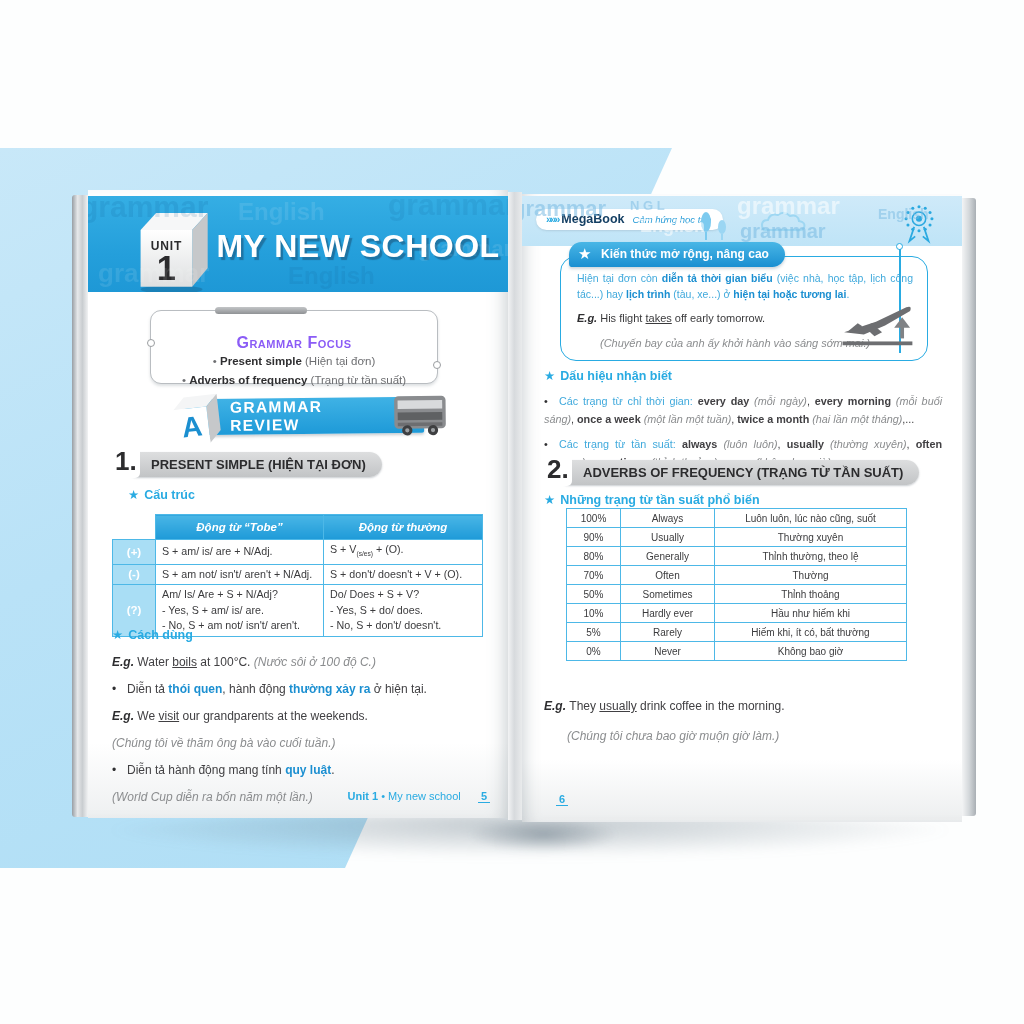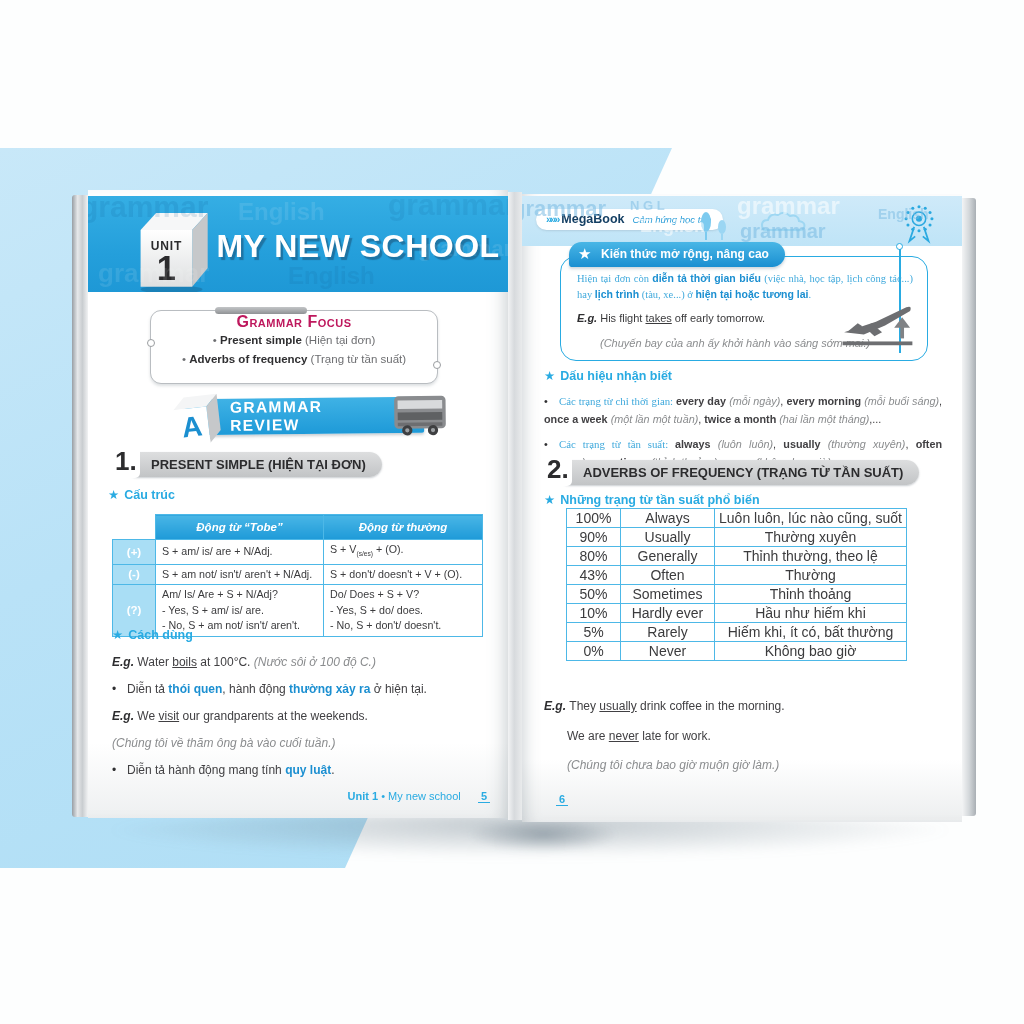--- a/index.html
+++ b/index.html
@@ -43,22 +43,22 @@
   .banner-title{position:absolute;left:126px;right:6px;top:32px;text-align:center;
     font-size:32px;font-weight:800;letter-spacing:.5px;color:#fff;
     text-shadow:2.5px 3px 1px rgba(22,62,96,.45);}
   
   .gf-box{position:absolute;left:62px;top:120px;width:286px;height:72px;background:#fff;
     border:1.6px solid #b9bdc1;border-radius:11px;box-shadow:0 2px 3px rgba(120,130,140,.25);}
   .gf-clip{position:absolute;left:64px;top:-4px;width:92px;height:7px;border-radius:4px;
     background:linear-gradient(180deg,#c3c5c7,#8f9295);}
   .gf-pin{position:absolute;width:6px;height:6px;border-radius:50%;background:#fff;border:1.4px solid #9b9ea1;}
   .gf-pin.p1{left:-4px;top:28px;} .gf-pin.p2{right:-4px;bottom:14px;}
-  .gf-title{margin-top:2px;text-align:center;font-variant:small-caps;font-weight:800;
-    font-size:16px;letter-spacing:.5px;color:#be185d;}
+  .gf-title{margin-top:23px;text-align:center;font-variant:small-caps;font-weight:800;
+    font-size:16px;letter-spacing:.5px;color:#8b5cf6;}
   .gf-item{text-align:center;font-size:11.5px;color:#6d6e71;line-height:19px;}
   .gf-item b{color:#2f2f31;}
   
   .ribbon{position:absolute;left:96px;top:208px;width:240px;height:36px;
     background:linear-gradient(180deg,#3fb2e5,#1e9ad8);border-radius:2px;
     box-shadow:0 2px 3px rgba(100,115,125,.35);transform:rotate(-.6deg);}
   .ribbon-label{position:absolute;left:46px;right:40px;top:0;bottom:0;display:flex;align-items:center;
     justify-content:center;color:#fff;font-weight:800;font-size:15.5px;letter-spacing:1.4px;}
   .cube-a{position:absolute;left:-16px;top:-10px;}
   .bus{position:absolute;right:-26px;top:-8px;}
@@ -79,21 +79,21 @@
     font-weight:700;font-style:italic;font-size:11.5px;}
   .tobe th.blank{border:none;background:transparent;}
   .tobe td.tobe-label{width:40px;background:#a9def5;color:#fff;font-weight:700;
     text-align:center;font-size:11.5px;}
   .tobe td.tobe-cell{padding:2px 6px;background:#fff;font-size:10.7px;line-height:15.5px;}
   .tobe col.c1{width:43px;} .tobe col.c2{width:168px;} .tobe col.c3{width:159px;}
   
   .line{position:relative;margin-top:8px;}
   .seg-k{font-weight:bold;}
   .seg-b{color:#1b8fd1;font-weight:bold;}
-  .seg-bl{color:#3fa9dc;font-family:Liberation Serif, serif;}
+  .seg-bl{color:#3fa9dc;}
   .seg-u{text-decoration:underline;}
   .seg-i{font-style:italic;color:#8a8c8e;}
   .seg-e{font-weight:bold;font-style:italic;color:#2e2e30;}
   .seg-sub{vertical-align:sub;font-size:.62em;}
   .seg-dot{display:inline-block;width:15px;color:#2f2f31;}
   .usage{position:absolute;left:24px;top:455px;width:382px;font-size:12px;color:#414043;}
   .usage .line{line-height:19px;}
   
   .foot-left{position:absolute;left:24px;right:18px;top:600px;text-align:right;
     font-size:11px;color:#29abe2;}
@@ -127,21 +127,21 @@
   .kb-pin-dot{position:absolute;right:-25px;top:-14px;width:5px;height:5px;border-radius:50%;
     border:1.6px solid #29abe2;background:#fff;}
   .kb-body{position:absolute;left:16px;right:14px;top:14px;font-size:10.5px;}
   .kb-para{line-height:15.5px;text-align:justify;margin-bottom:5px;}
   .kb-body .line{line-height:16.5px;font-size:11px;}
   .kb-plane{position:absolute;right:10px;bottom:10px;}
   .signs{position:absolute;left:22px;top:191px;width:398px;font-size:10.8px;color:#414043;}
   .signs .line{line-height:17.5px;text-align:justify;margin-bottom:2px;}
   
   .freq{position:absolute;left:44px;top:314px;border-collapse:collapse;table-layout:fixed;}
-  .freq td{border:1.2px solid #4db8e7;font-size:14px;color:#3b3b3d;text-align:center;
+  .freq td{border:1.2px solid #4db8e7;font-size:10px;color:#3b3b3d;text-align:center;
     height:18px;padding:0 4px;background:#fff;}
   .freq col.f1{width:54px;} .freq col.f2{width:94px;} .freq col.f3{width:192px;}
   .examples{position:absolute;left:22px;top:494px;width:400px;font-size:12px;color:#414043;}
   .examples .line{line-height:21.5px;}
   .line-trans{padding-left:23px;}
   .line-plain{padding-left:23px;}
 </style>
 </head>
 <body>
 
@@ -220,21 +220,21 @@
         </div>
       </div>
 
       <div class="sect" style="left:24px;top:260px;">
         <div class="sect-pill">
           <span class="sect-title">PRESENT SIMPLE (HIỆN TẠI ĐƠN)</span>
         </div>
         <span class="sect-num">1.</span>
       </div>
 
-      <div class="star-head" style="left:20px;top:297px;">
+      <div class="star-head" style="left:40px;top:297px;">
         <span class="st">★</span><span>Cấu trúc</span>
       </div>
 
       <table class="tobe">
         <colgroup>
             <col class="c1">
             <col class="c2">
             <col class="c3">
           </colgroup>
         <thead>
@@ -282,20 +282,21 @@
       <div class="star-head" style="left:24px;top:437px;">
         <span class="st">★</span><span>Cách dùng</span>
       </div>
 
       <div class="usage">
           <div class="line line-eg"><span class="seg-e">E.g. </span><span class="seg-n">Water </span><span class="seg-u">boils</span><span class="seg-n"> at 100°C. </span><span class="seg-i">(Nước sôi ở 100 độ C.)</span></div>
           <div class="line line-bullet"><span class="seg-dot">•</span><span class="seg-n">Diễn tả </span><span class="seg-b">thói quen</span><span class="seg-n">, hành động </span><span class="seg-b">thường xảy ra</span><span class="seg-n"> ở hiện tại.</span></div>
           <div class="line line-eg"><span class="seg-e">E.g. </span><span class="seg-n">We </span><span class="seg-u">visit</span><span class="seg-n"> our grandparents at the weekends.</span></div>
           <div class="line line-transflush"><span class="seg-i">(Chúng tôi về thăm ông bà vào cuối tuần.)</span></div>
           <div class="line line-bullet"><span class="seg-dot">•</span><span class="seg-n">Diễn tả hành động mang tính </span><span class="seg-b">quy luật</span><span class="seg-n">.</span></div>
+          <div class="line line-transflush"><span class="seg-i">(World Cup diễn ra bốn năm một lần.)</span></div>
         </div>
 
       <div class="foot-left">
         <span class="fu">Unit 1</span>
         <span>•</span>
         <span>My new school</span>
         <span class="fp">5</span>
       </div>
     </div>
 
@@ -402,21 +403,21 @@
               <td>90%</td>
               <td>Usually</td>
               <td>Thường xuyên</td>
             </tr>
             <tr>
               <td>80%</td>
               <td>Generally</td>
               <td>Thỉnh thường, theo lệ</td>
             </tr>
             <tr>
-              <td>43%</td>
+              <td>70%</td>
               <td>Often</td>
               <td>Thường</td>
             </tr>
             <tr>
               <td>50%</td>
               <td>Sometimes</td>
               <td>Thỉnh thoảng</td>
             </tr>
             <tr>
               <td>10%</td>
@@ -431,20 +432,19 @@
             <tr>
               <td>0%</td>
               <td>Never</td>
               <td>Không bao giờ</td>
             </tr>
           </tbody>
       </table>
 
       <div class="examples">
           <div class="line line-eg"><span class="seg-e">E.g. </span><span class="seg-n">They </span><span class="seg-u">usually</span><span class="seg-n"> drink coffee in the morning.</span></div>
-          <div class="line line-plain"><span class="seg-n">We are </span><span class="seg-u">never</span><span class="seg-n"> late for work.</span></div>
           <div class="line line-trans"><span class="seg-i">(Chúng tôi chưa bao giờ muộn giờ làm.)</span></div>
         </div>
 
       <div class="foot-right">6</div>
     </div>
   </div>
 </div>
 
 </body></html>

